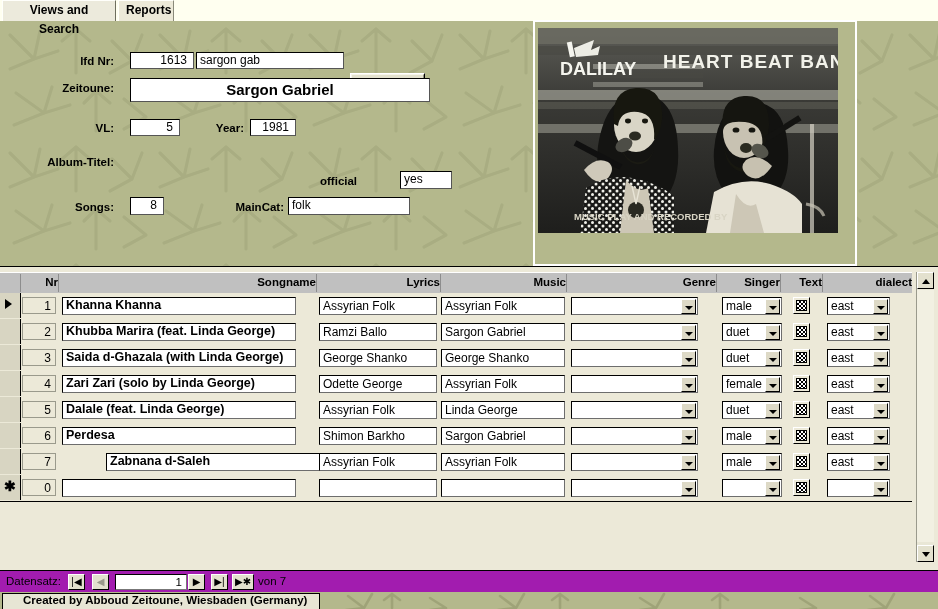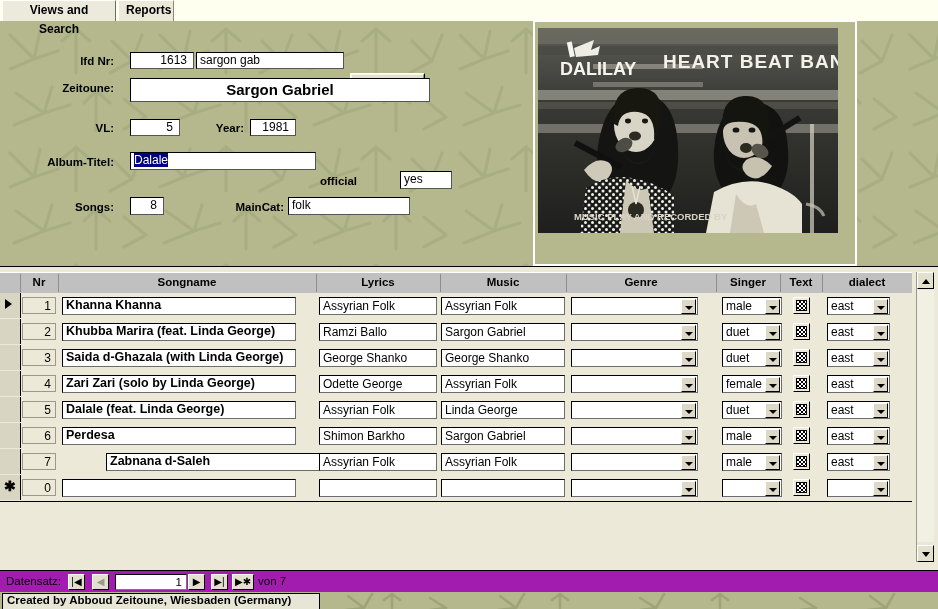--- a/index.html
+++ b/index.html
@@ -136,21 +136,21 @@
     position: absolute; left: 0; top: 5px;
     width: 912px; height: 20px;
     background: #c0c0c0;
     border-bottom: 1px solid #000;
     border-top: 1px solid #ffffff;
   }
   .hdr .hcell {
     position: absolute; top: 0; height: 18px;
     font: bold 11.5px "Liberation Sans", sans-serif;
     color: #000;
-    text-align: center;
+    text-align: right;
     line-height: 19px;
     white-space: nowrap;
   }
   .hdr .hsep {
     position:absolute; top:1px; width:1px; height:18px;
     background:#8d8d8d;
   }
 
   .rowsarea { position:absolute; left:0; top:26px; width:912px; height:253px; }
   .row {
@@ -306,21 +306,21 @@
   }
   .statusbox {
     position:absolute; left:2px; top:1px;
     width:318px; height:17px;
     background:#e7e5d4;
     border:1px solid #000;
     box-sizing:border-box;
     font:bold 11.5px "Liberation Sans", sans-serif;
     color:#000;
     line-height:13px;
-    padding-left:4px;
+    padding-left:20px;
     white-space:nowrap;
   }
 </style>
 </head>
 <body>
 
 <div id="app">
 
   <div class="tabstrip">
     <div class="tab active" id="tab-views">
@@ -360,21 +360,20 @@
 
     <div class="flabel" style="left:48px; top:61px; width:66px;">Zeitoune:</div>
     <div class="fbox ctr" style="left:130px; top:57px; width:300px; height:24px; line-height:22px;">Sargon Gabriel</div>
 
     <div class="flabel" style="left:66px; top:101px; width:48px;">VL:</div>
     <div class="fbox num" style="left:130px; top:98px; width:50px; height:17px;">5</div>
     <div class="flabel" style="left:196px; top:101px; width:48px;">Year:</div>
     <div class="fbox num" style="left:250px; top:98px; width:46px; height:17px;">1981</div>
 
     <div class="flabel" style="left:38px; top:135px; width:76px;">Album-Titel:</div>
-    <div class="fbox sel" style="left:130px; top:131px; width:186px; height:18px;"><span class="selbit">Dalale</span></div>
     <div class="flabel" style="left:320px; top:154px; width:60px; text-align:left;">official</div>
     <div class="fbox" style="left:400px; top:150px; width:52px; height:18px;">yes</div>
 
     <div class="flabel" style="left:60px; top:180px; width:54px;">Songs:</div>
     <div class="fbox num" style="left:130px; top:176px; width:34px; height:18px;">8</div>
     <div class="flabel" style="left:216px; top:180px; width:68px;">MainCat:</div>
     <div class="fbox" style="left:288px; top:176px; width:122px; height:18px;">folk</div>
   </div>
 
   <div class="photoframe">

